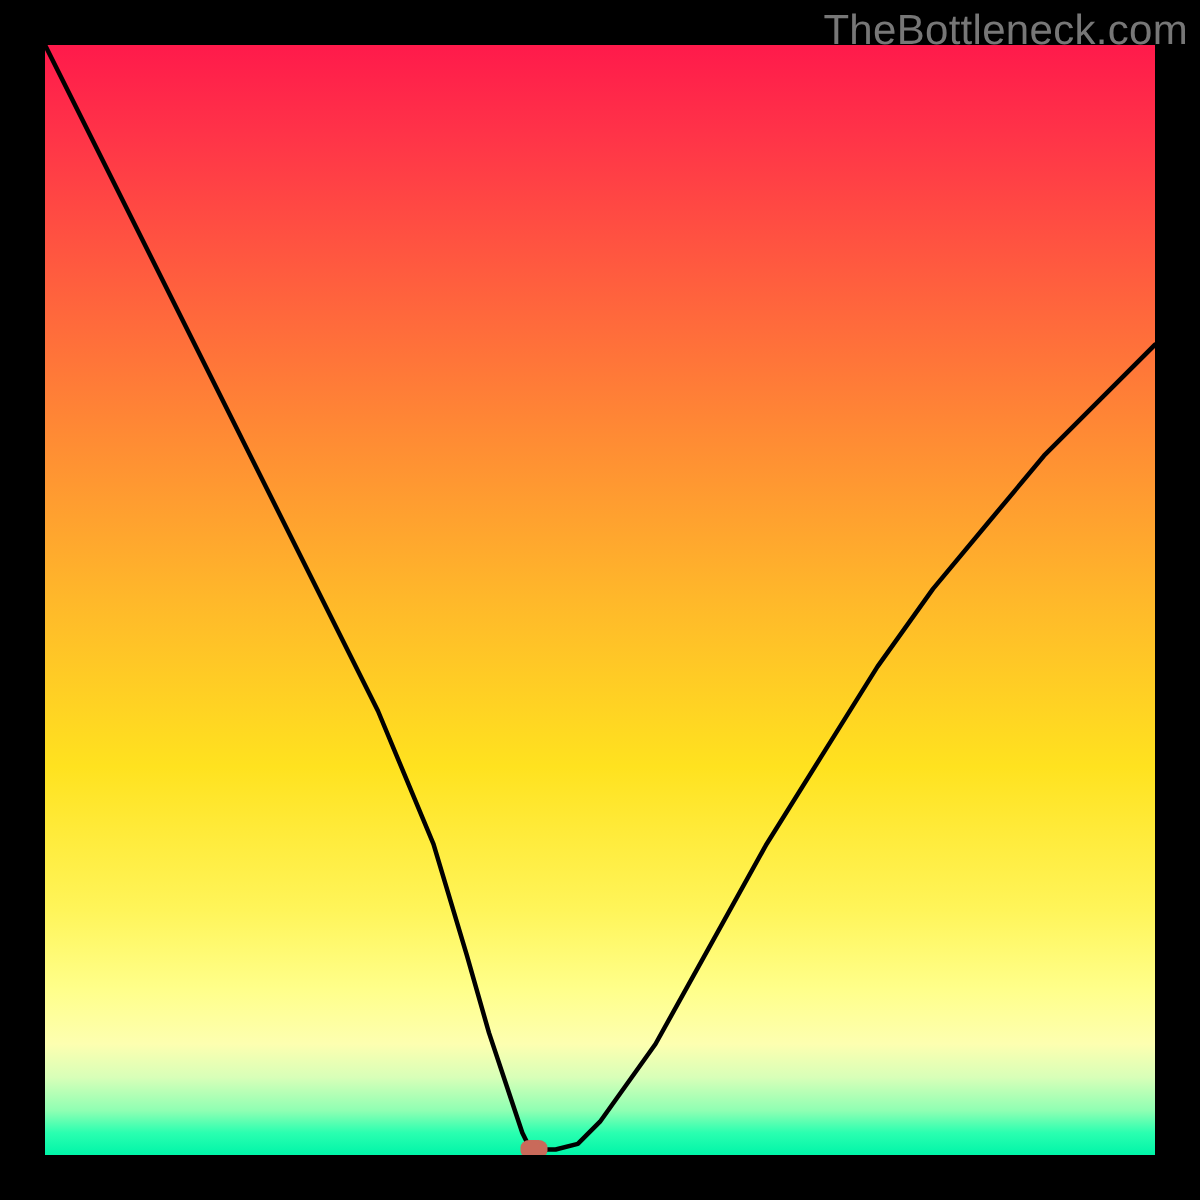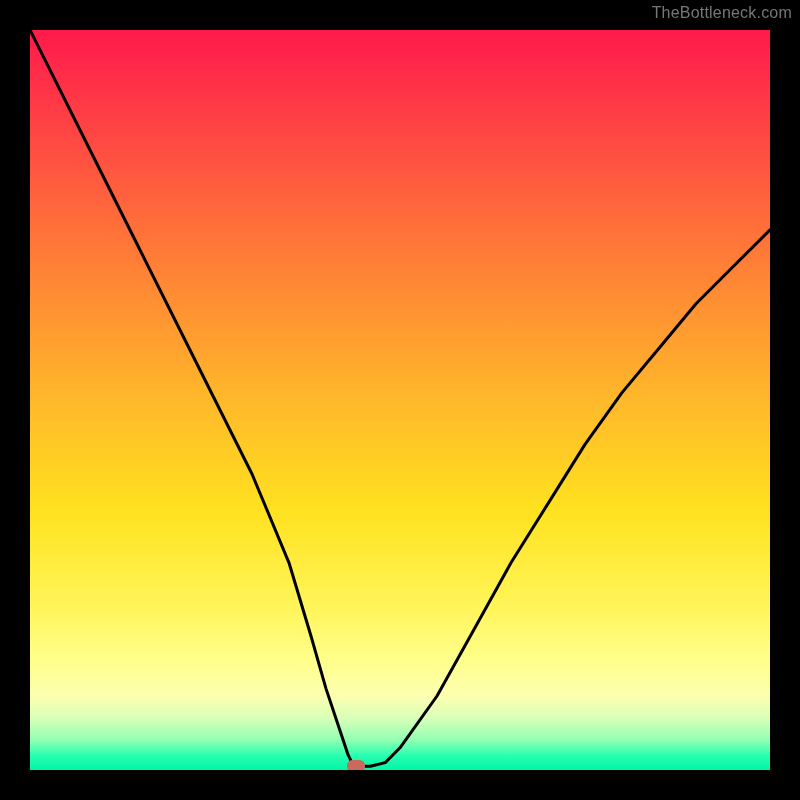--- a/index.html
+++ b/index.html
@@ -57,21 +57,21 @@
     height: 12px;
     border-radius: 6px / 5px;
     background: #c96a5a;
     transform: translate(-50%, -50%);
   }
   .watermark {
     position: absolute;
     top: 4px;
     right: 8px;
     color: #777;
-    font-size: 16px;
+    font-size: 28px;
     font-weight: 500;
     letter-spacing: 0.2px;
     user-select: none;
   }
 </style>
 </head>
 <body>
 
 <div class="frame">
   <div class="watermark">TheBottleneck.com</div>

